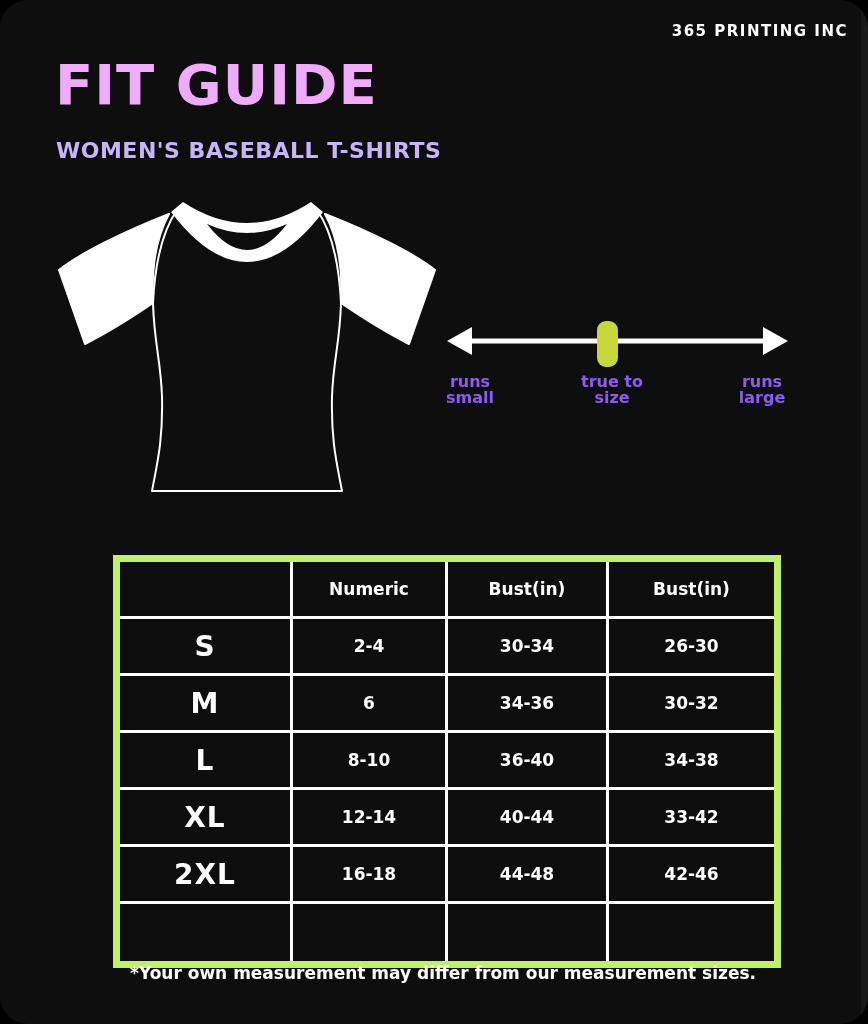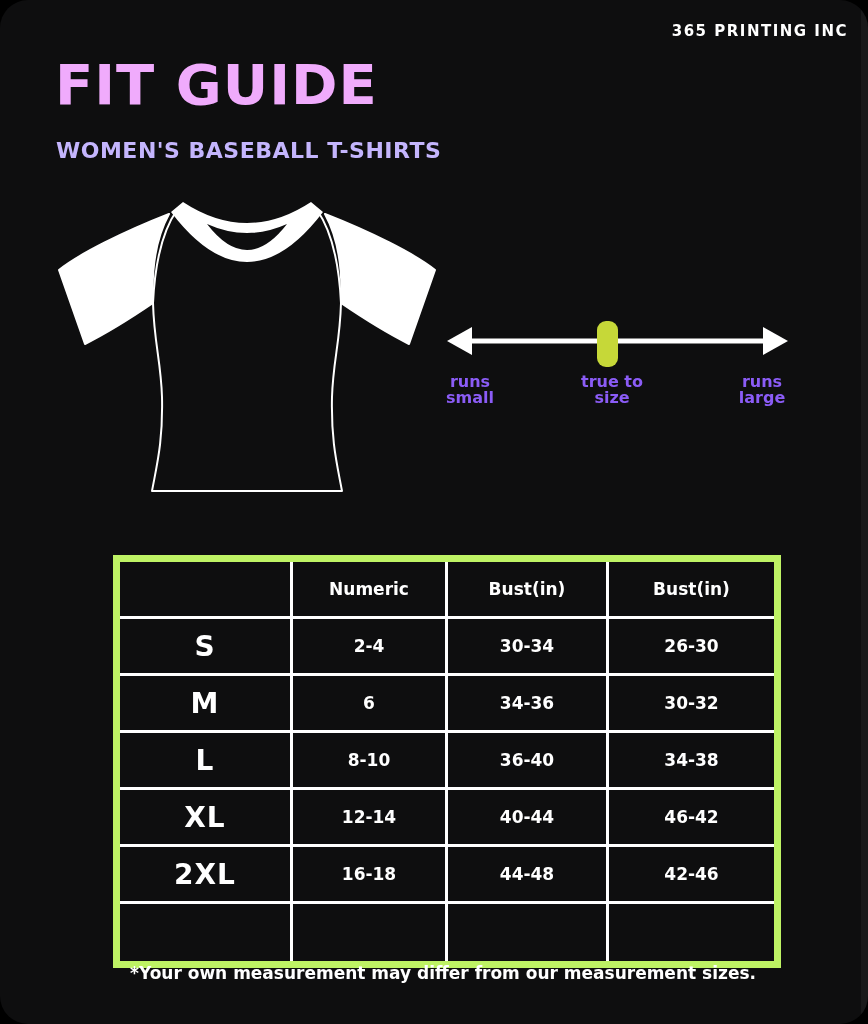--- a/index.html
+++ b/index.html
@@ -124,21 +124,21 @@
       <div class="cell val">30-32</div>
 
       <div class="cell size">L</div>
       <div class="cell val">8-10</div>
       <div class="cell val">36-40</div>
       <div class="cell val">34-38</div>
 
       <div class="cell size">XL</div>
       <div class="cell val">12-14</div>
       <div class="cell val">40-44</div>
-      <div class="cell val">46-42</div>
+      <div class="cell val">33-42</div>
 
       <div class="cell size">2XL</div>
       <div class="cell val">16-18</div>
       <div class="cell val">44-48</div>
       <div class="cell val">42-46</div>
 
       <div class="cell val"></div>
       <div class="cell val"></div>
       <div class="cell val"></div>
       <div class="cell val"></div>

